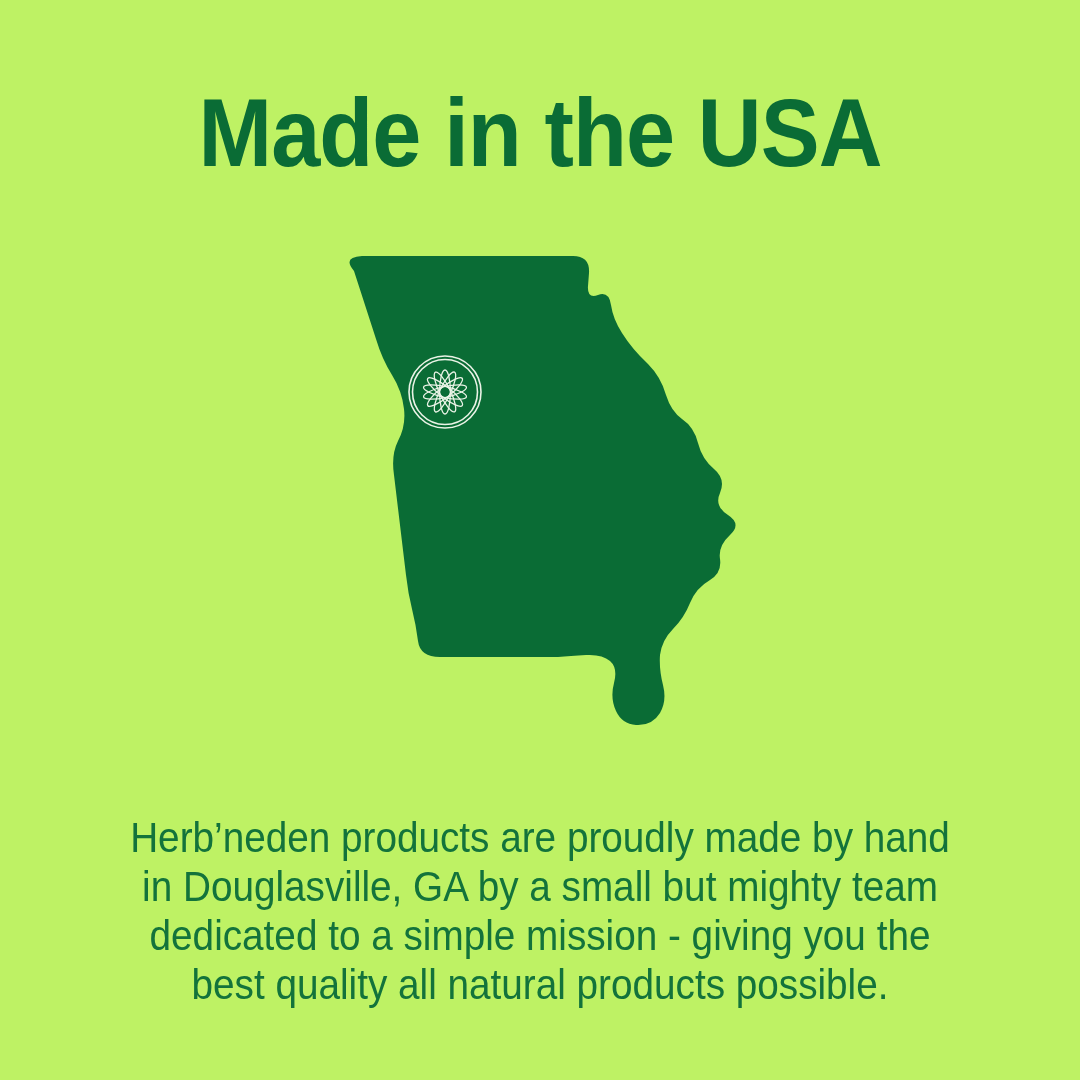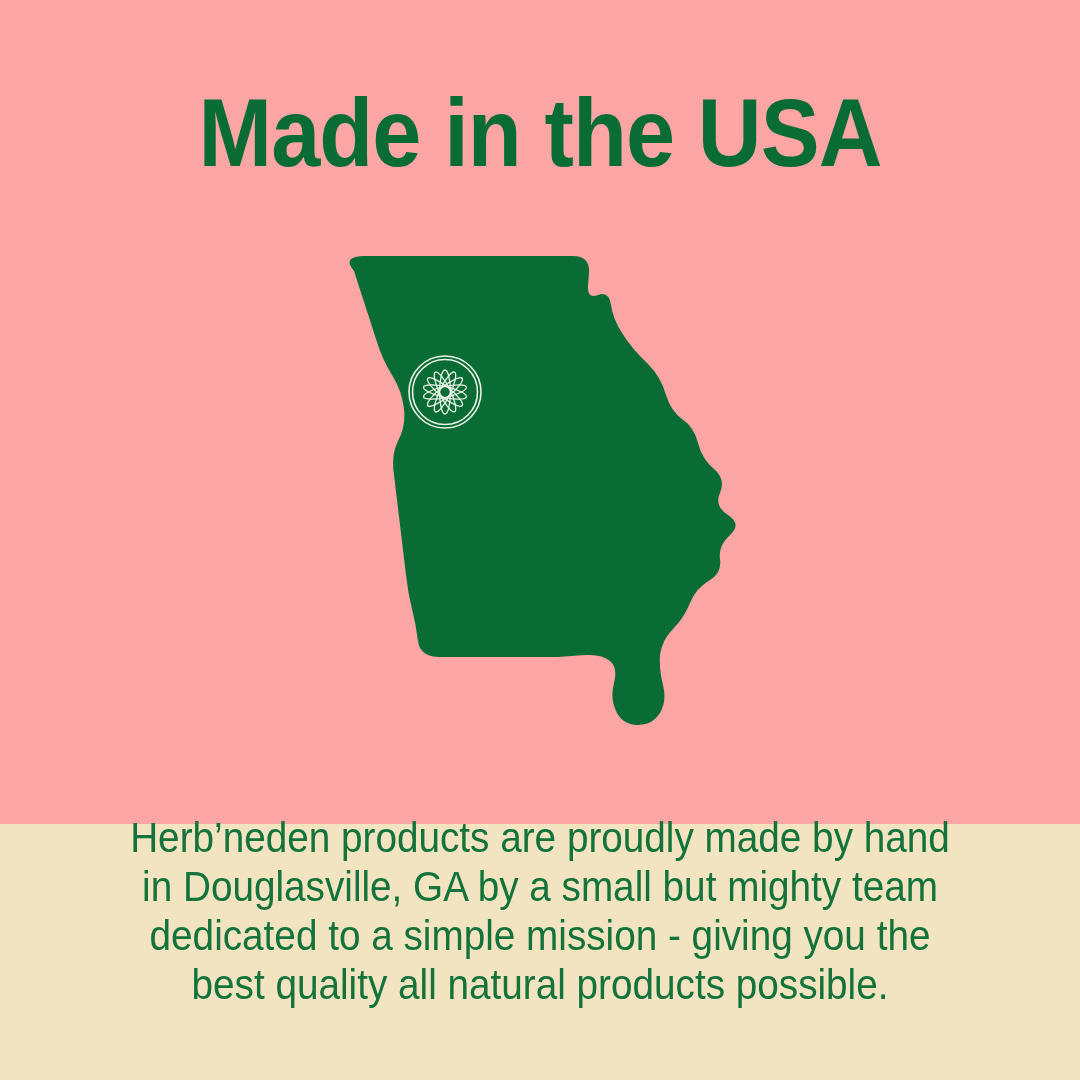--- a/index.html
+++ b/index.html
@@ -9,22 +9,22 @@
   body {
     width: 1080px;
     height: 1080px;
     background: #f2e4c1;
     font-family: "Liberation Sans", sans-serif;
     overflow: hidden;
   }
   .poster {
     position: relative;
     width: 1080px;
-    height: 824px;
-    background: #fca5a5;
+    height: 1080px;
+    background: #bef264;
     display: flex;
     flex-direction: column;
     align-items: center;
   }
   .headline {
     margin: 0;
     padding: 0;
     position: absolute;
     top: 78px;
     left: 0;

